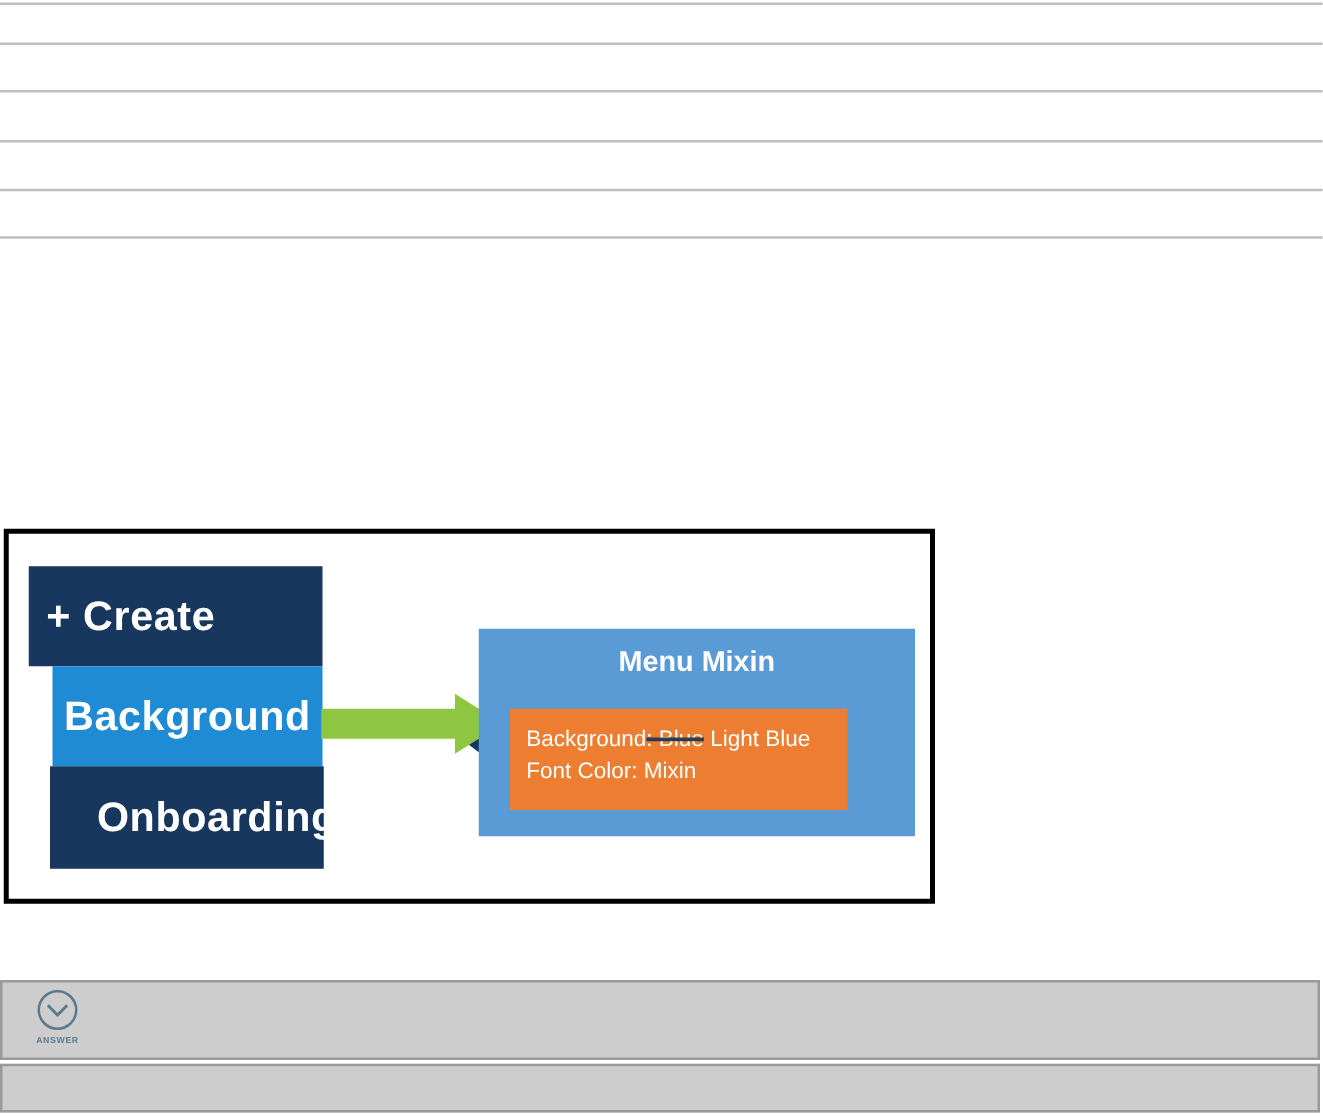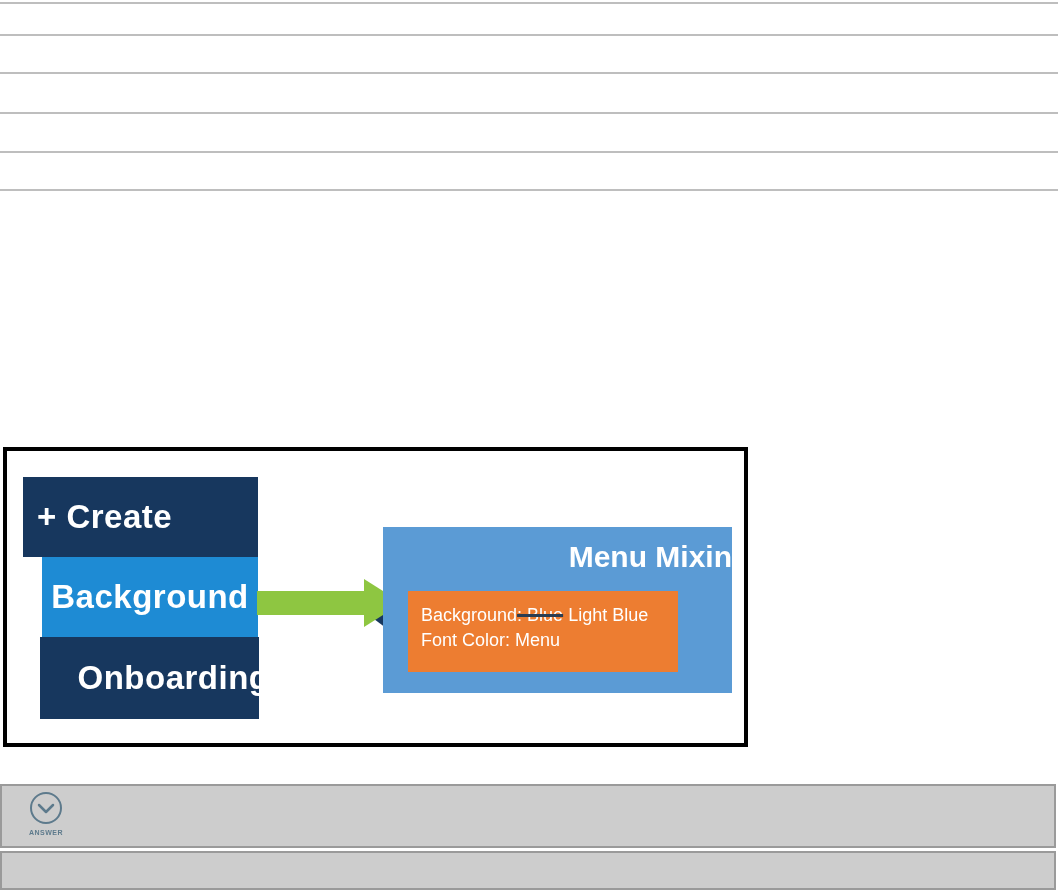--- a/index.html
+++ b/index.html
@@ -28,21 +28,20 @@
 
   
   .diagram-frame {
     position: absolute;
     left: 3px;
     top: 423px;
     width: 745px;
     height: 300px;
     border: 4px solid #000000;
     background: #ffffff;
-    margin-top: 24px;
   }
 
   .menu-item {
     position: absolute;
     display: flex;
     align-items: center;
     color: #ffffff;
     font-weight: bold;
     font-size: 33px;
     letter-spacing: 0.5px;
@@ -85,24 +84,24 @@
   .mixin-card {
     position: absolute;
     left: 376px;
     top: 76px;
     width: 349px;
     height: 166px;
     background: var(--card-blue);
   }
   .mixin-title {
     margin-top: 13px;
-    text-align: right;
+    text-align: center;
     color: #ffffff;
     font-weight: bold;
-    font-size: 30px;
+    font-size: 23px;
   }
   .mixin-note {
     position: absolute;
     left: 25px;
     top: 64px;
     width: 270px;
     height: 81px;
     background: var(--orange);
     color: #ffffff;
     font-size: 18px;
@@ -175,21 +174,21 @@
   <svg class="arrow-svg" viewBox="0 0 152 56">
     <polygon points="114,38 150,28 134,53" style="fill: var(--navy);"></polygon>
     <rect x="5" y="16" width="109" height="24" style="fill: var(--arrow-green);"></rect>
     <polygon points="112,4 150,28 112,52" style="fill: var(--arrow-green);"></polygon>
   </svg>
 
   <div class="mixin-card">
     <div class="mixin-title">Menu Mixin</div>
     <div class="mixin-note">
       <div><span>Background</span><span class="struck">: Blue</span> <span>Light Blue</span></div>
-      <div>Font Color: Menu</div>
+      <div>Font Color: Mixin</div>
     </div>
   </div>
 
 </div>
 
 <div class="answer-bar primary">
   <button class="answer-toggle">
     <svg width="34" height="34" viewBox="0 0 34 34">
       <circle cx="17" cy="17" r="15" fill="none" stroke="var(--icon-slate)" stroke-width="2"></circle>
       <path d="M10 14 L17 21 L24 14" fill="none" stroke="var(--icon-slate)" stroke-width="2.5" stroke-linecap="round" stroke-linejoin="round"></path>

